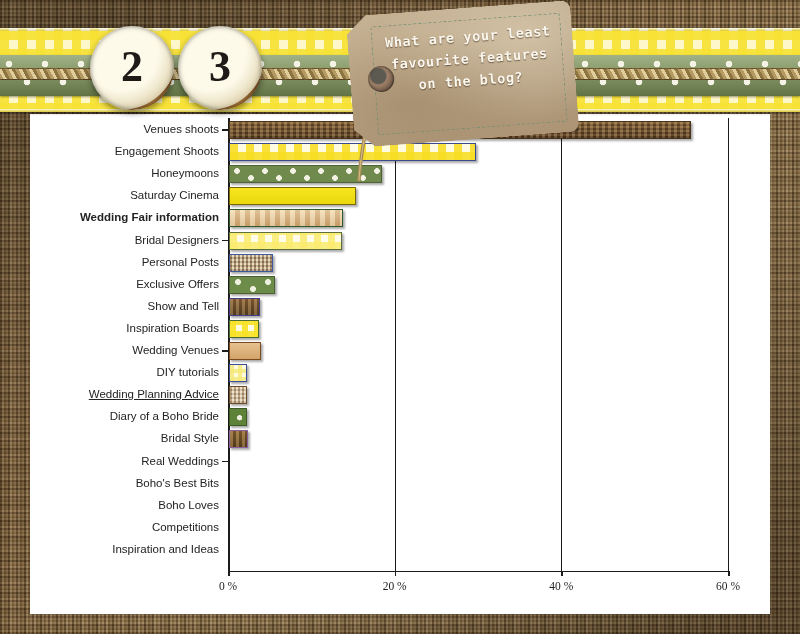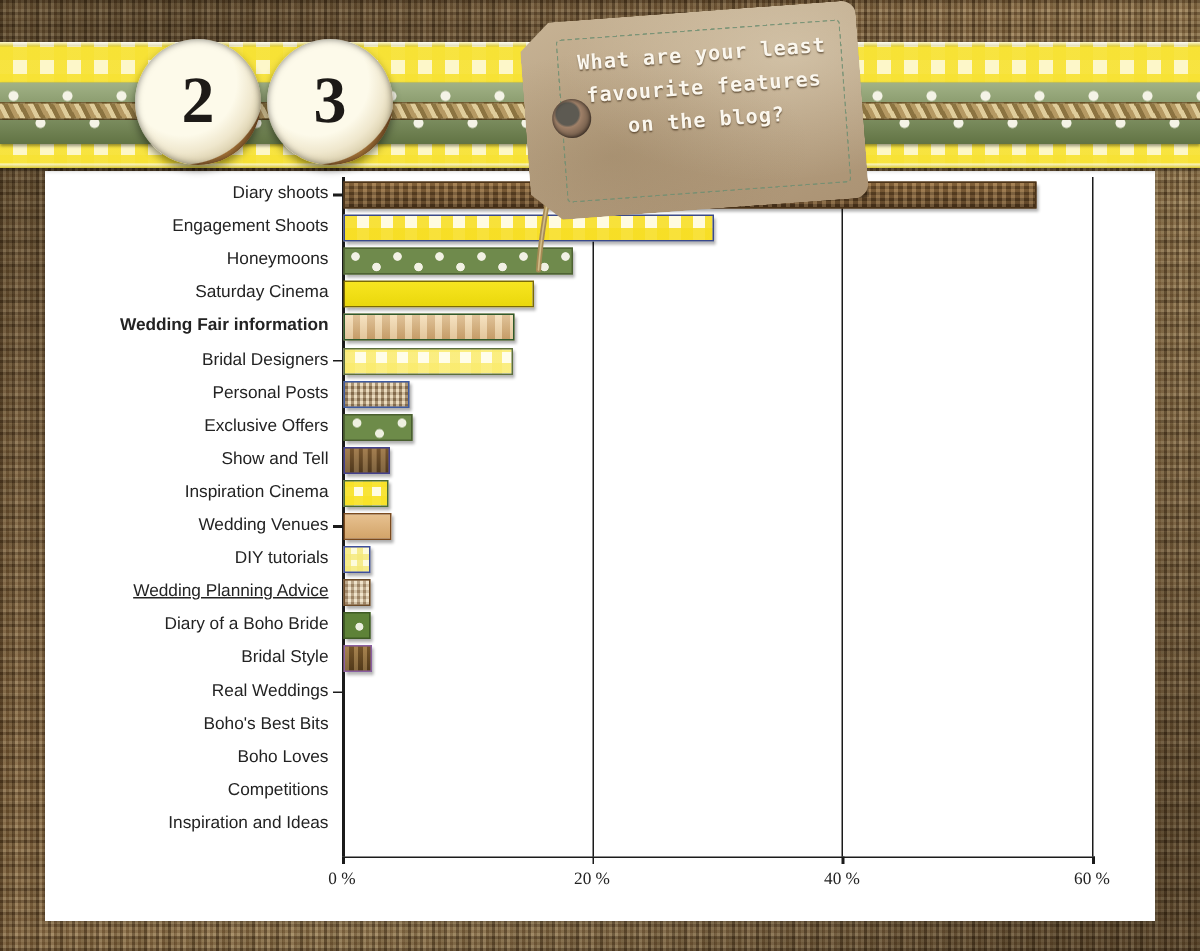--- a/index.html
+++ b/index.html
@@ -257,41 +257,41 @@
       <div class="xlabel" style="left: 168px; top: 465.9px; width: 60px;">0 %</div>
       <div class="gridline" style="left: 364.667px; top: 4px; height: 452.9px;"></div>
       <div class="tick" style="left: 364.667px; top: 456.9px; width: 1.5px; height: 5px;"></div>
       <div class="xlabel" style="left: 334.667px; top: 465.9px; width: 60px;">20 %</div>
       <div class="gridline" style="left: 531.333px; top: 4px; height: 452.9px;"></div>
       <div class="tick" style="left: 531.333px; top: 456.9px; width: 1.5px; height: 5px;"></div>
       <div class="xlabel" style="left: 501.333px; top: 465.9px; width: 60px;">40 %</div>
       <div class="gridline" style="left: 698px; top: 4px; height: 452.9px;"></div>
       <div class="tick" style="left: 698px; top: 456.9px; width: 1.5px; height: 5px;"></div>
       <div class="xlabel" style="left: 668px; top: 465.9px; width: 60px;">60 %</div>
-      <div class="ylabel" style="top: 9px; right: 551px;">Diary shoots</div>
+      <div class="ylabel" style="top: 9px; right: 551px;">Venues shoots</div>
       <div class="tick" style="left: 192px; top: 15px; width: 6px; height: 1.5px;"></div>
       <div class="bar p-wood-dark" title="Styled shoots: 55.2 %" style="left: 199px; top: 7px; width: 460px;"></div>
       <div class="ylabel" style="top: 31.1px; right: 551px;">Engagement Shoots</div>
       <div class="bar p-gingham-yellow" title="Engagement Shoots: 29.4 %" style="left: 199px; top: 29.1px; width: 245px;"></div>
       <div class="ylabel" style="top: 53.2px; right: 551px;">Honeymoons</div>
       <div class="bar p-green-dot" title="Honeymoons: 18.1 %" style="left: 199px; top: 51.2px; width: 150.833px;"></div>
       <div class="ylabel" style="top: 75.3px; right: 551px;">Saturday Cinema</div>
       <div class="bar p-solid-yellow" title="Saturday Cinema: 15 %" style="left: 199px; top: 73.3px; width: 125px;"></div>
       <div class="ylabel" style="top: 97.4px; right: 551px; font-weight: bold;">Wedding Fair information</div>
       <div class="bar p-wood-light" title="Wedding Fair information: 13.4 %" style="left: 199px; top: 95.4px; width: 111.667px;"></div>
       <div class="ylabel" style="top: 119.5px; right: 551px;">Bridal Designers</div>
       <div class="tick" style="left: 192px; top: 125.5px; width: 6px; height: 1.5px;"></div>
       <div class="bar p-gingham-pale" title="Bridal Designers: 13.3 %" style="left: 199px; top: 117.5px; width: 110.833px;"></div>
       <div class="ylabel" style="top: 141.6px; right: 551px;">Personal Posts</div>
       <div class="bar p-burlap" title="Personal Posts: 5 %" style="left: 199px; top: 139.6px; width: 41.6667px;"></div>
       <div class="ylabel" style="top: 163.7px; right: 551px;">Exclusive Offers</div>
       <div class="bar p-green-dot2" title="Exclusive Offers: 5.3 %" style="left: 199px; top: 161.7px; width: 44.1667px;"></div>
       <div class="ylabel" style="top: 185.8px; right: 551px;">Show and Tell</div>
       <div class="bar p-wood-med" title="Show and Tell: 3.5 %" style="left: 199px; top: 183.8px; width: 29.1667px;"></div>
-      <div class="ylabel" style="top: 207.9px; right: 551px;">Inspiration Cinema</div>
+      <div class="ylabel" style="top: 207.9px; right: 551px;">Inspiration Boards</div>
       <div class="bar p-gingham-bright" title="Inspiration Boards: 3.4 %" style="left: 199px; top: 205.9px; width: 28.3333px;"></div>
       <div class="ylabel" style="top: 230px; right: 551px;">Wedding Venues</div>
       <div class="tick" style="left: 192px; top: 236px; width: 6px; height: 1.5px;"></div>
       <div class="bar p-wood-tan" title="Wedding Venues: 3.6 %" style="left: 199px; top: 228px; width: 30px;"></div>
       <div class="ylabel" style="top: 252.1px; right: 551px;">DIY tutorials</div>
       <div class="bar p-pale-yellow-grid" title="DIY tutorials: 1.9 %" style="left: 199px; top: 250.1px; width: 15.8333px;"></div>
       <div class="ylabel" style="top: 274.2px; right: 551px; text-decoration: underline;">Wedding Planning Advice</div>
       <div class="bar p-burlap-light" title="Wedding Planning Advice: 1.9 %" style="left: 199px; top: 272.2px; width: 15.8333px;"></div>
       <div class="ylabel" style="top: 296.3px; right: 551px;">Diary of a Boho Bride</div>
       <div class="bar p-green-solid" title="Diary of a Boho Bride: 1.9 %" style="left: 199px; top: 294.3px; width: 15.8333px;"></div>

